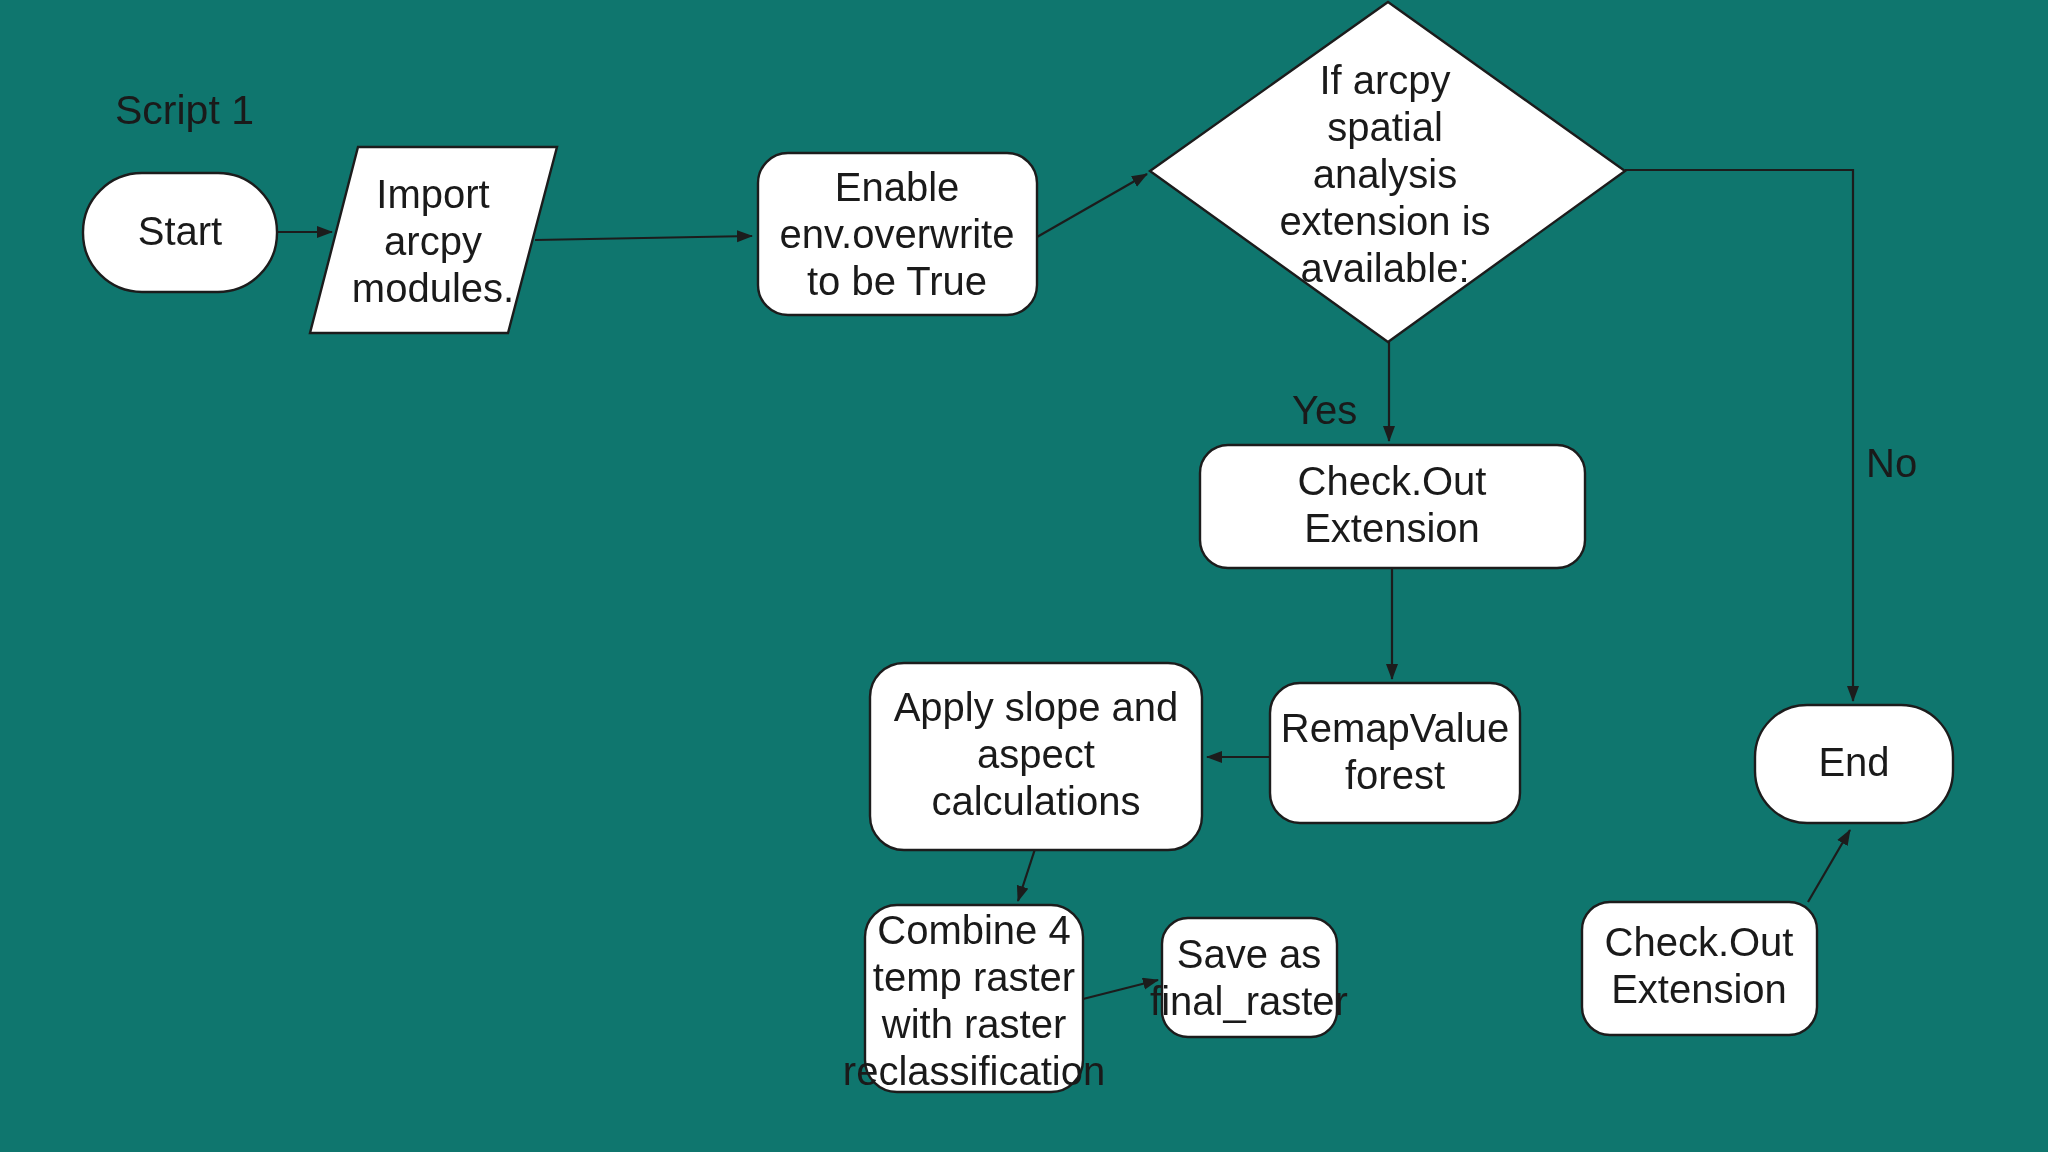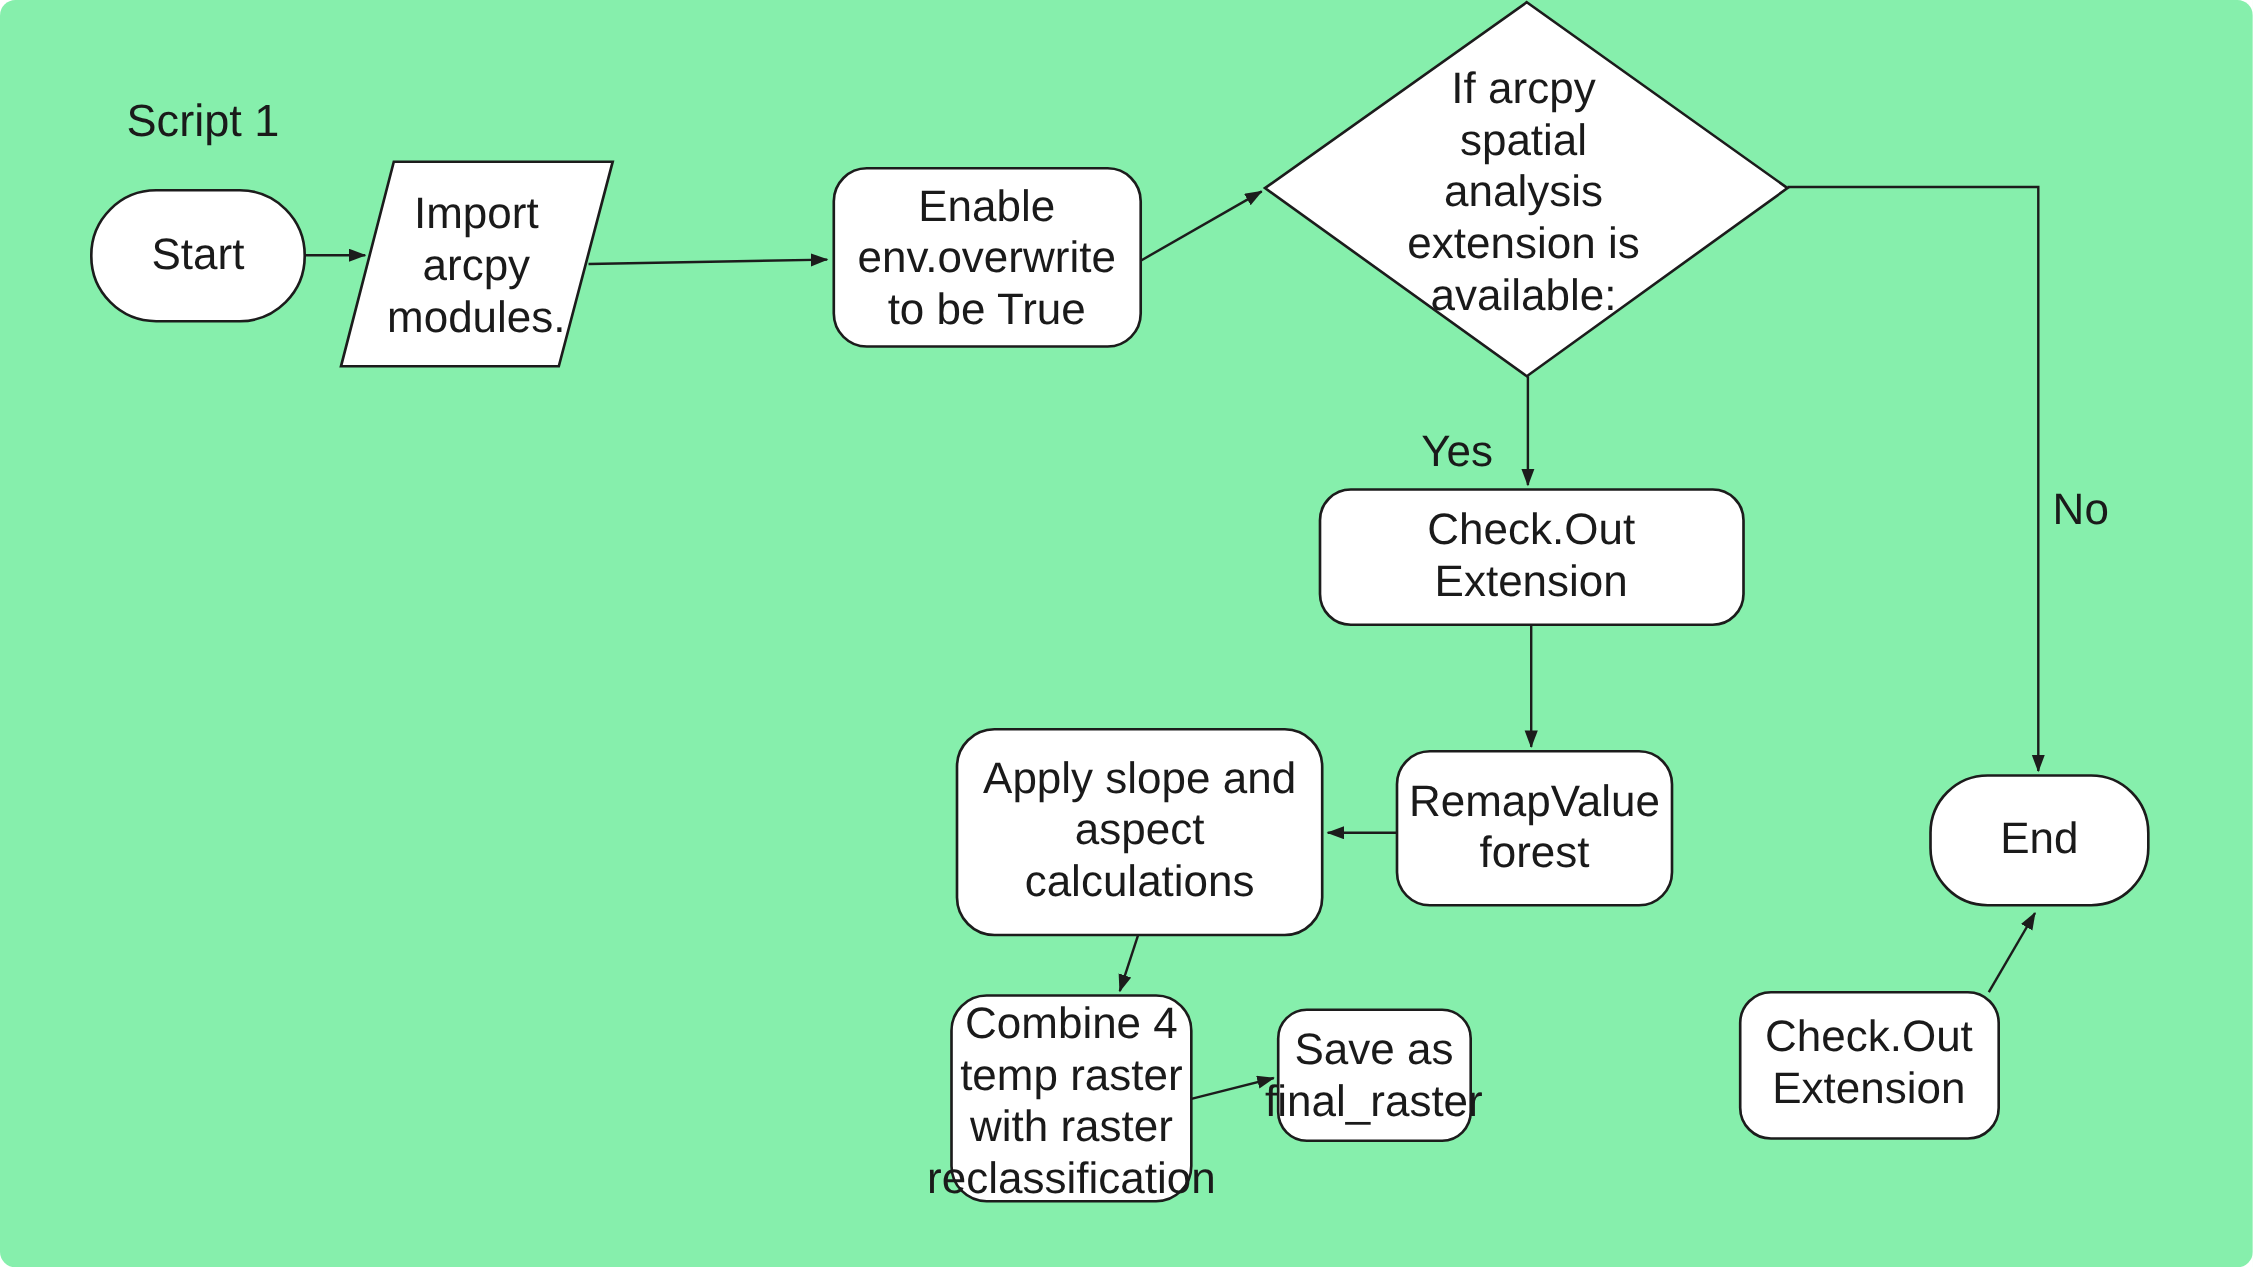--- a/index.html
+++ b/index.html
@@ -8,22 +8,21 @@
     background: #ffffff;
     width: 2048px;
     height: 1152px;
     overflow: hidden;
     font-family: "Liberation Sans", sans-serif;
   }
   .stage {
     position: relative;
     width: 2048px;
     height: 1152px;
-    background: #86efac;
-    border-radius: 14px;
+    background: #0f766e;
   }
   svg { display: block; }
   .shape {
     fill: #ffffff;
     stroke: #1c1c1c;
     stroke-width: 2.4;
   }
   .edge {
     fill: none;
     stroke: #1c1c1c;

